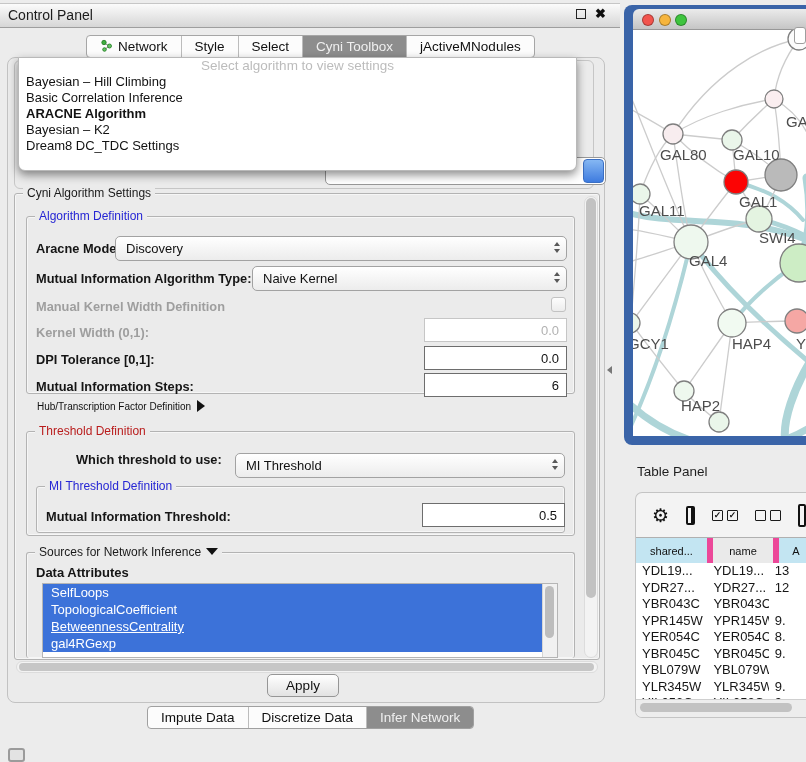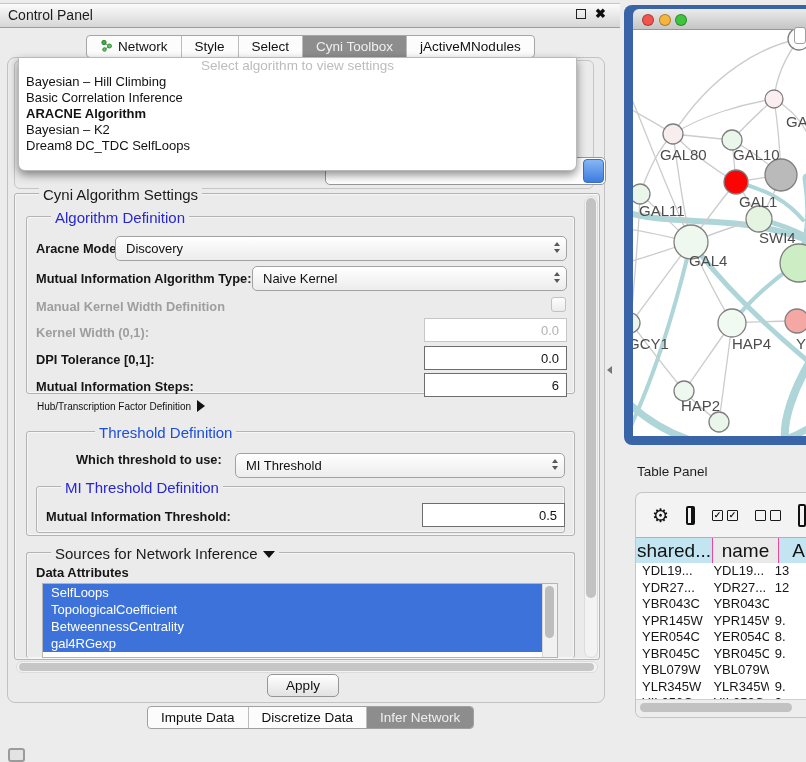--- a/index.html
+++ b/index.html
@@ -27,23 +27,23 @@
 
   
   .hidden-panel{left:14px;top:60px;width:580px;height:129px;border:1px solid #c6c6c6;border-radius:6px;}
   .frag-combo{left:310px;top:96px;width:281px;height:28px;border:1px solid #979797;border-radius:5px;background:#fff;}
   .frag-spin{right:1px;top:1px;width:21px;height:24px;border-radius:4px;
     background:linear-gradient(#85b7f3,#3e7bdf);border:1px solid #3a6fc4;}
 
   
   .group{border:1px solid #b3b3b3;border-radius:3px;
     box-shadow:inset 0 0 0 1px rgba(255,255,255,0.55);}
-  .gtitle{position:absolute;top:-8px;left:24px;background:#ebebeb;padding:0 4px;font-size:15px;color:#1a1a1a;white-space:nowrap;}
+  .gtitle{position:absolute;top:-8px;left:8px;background:#ebebeb;padding:0 4px;font-size:12px;color:#1a1a1a;white-space:nowrap;}
   .gt-blue{color:#2626d4;}
-  .gt-green{color:#1d4ed8;margin-left:44px;}
+  .gt-green{color:#b91c1c;}
 
   .flab{font-weight:bold;font-size:12.8px;color:#151515;white-space:nowrap;}
   .flab.dis{color:#9e9e9e;}
   .plab{font-size:10px;color:#111;white-space:nowrap;}
 
   .combo{height:25px;background:linear-gradient(#ffffff,#ececec);border:1px solid #a2a2a2;
     border-radius:5px;font-size:13px;color:#111;display:flex;align-items:center;padding-left:10px;}
   .spn{position:absolute;right:6px;top:5px;}
   .spn i{display:block;width:0;height:0;border-left:3.5px solid transparent;border-right:3.5px solid transparent;}
   .spn .tu{border-bottom:4.5px solid #585858;margin-bottom:3px;}
@@ -101,22 +101,22 @@
   .tp-box{left:635px;top:492px;width:171px;height:226px;background:#f3f3f3;border:1px solid #c4c4c4;
     border-right:none;border-radius:7px 0 0 7px;overflow:hidden;}
   .tp-toolbar{position:absolute;left:0;top:0;width:100%;height:44px;display:flex;align-items:center;gap:17px;padding-left:16px;box-sizing:border-box;}
   .gear{font-size:19px;color:#111;line-height:19px;}
   .split-ic{width:17px;height:15px;border:2px solid #111;border-radius:2px;position:relative;}
   .split-ic:after{content:"";position:absolute;left:50%;top:0;width:2px;height:100%;background:#111;}
   .cbpair{display:flex;gap:4px;}
   .cbx{width:9px;height:9px;border:1.7px solid #1a1a1a;border-radius:1px;font-size:9px;line-height:8px;font-weight:bold;color:#111;text-align:center;}
   .doc-ic{width:14px;height:19px;border:2px solid #111;border-radius:2px;}
   .tp-header{position:absolute;left:0;top:44px;display:flex;height:26px;border-top:1px solid #b0b0b0;border-bottom:1px solid #9c9c9c;}
-  .hcell{display:flex;align-items:center;justify-content:center;font-size:19px;color:#111;
-    border-right:1px solid #ec4899;box-sizing:border-box;background:#eaeaea;height:100%;}
+  .hcell{display:flex;align-items:center;justify-content:center;font-size:11px;color:#111;
+    border-right:6px solid #ec4899;box-sizing:border-box;background:#eaeaea;height:100%;}
   .hcell.hl{background:#c3e5f2;}
   .tp-rows{position:absolute;left:0;top:70px;width:100%;height:136px;background:#fff;overflow:hidden;}
   .trow{display:flex;height:16.5px;}
   .tcell{font-size:13px;color:#161616;padding-left:6px;box-sizing:border-box;overflow:hidden;white-space:nowrap;}
   .tp-hscroll{position:absolute;left:0;top:206px;width:100%;height:18px;background:#ededed;border-top:1px solid #cfcfcf;}
   .tp-hthumb{position:absolute;left:4px;top:3px;width:152px;height:9px;background:#c2c2c2;border-radius:5px;}
 
   .page-corner-icon{left:8px;top:748px;width:17px;height:14px;border:2px solid #9b9b9b;background:#e3e3e3;border-radius:3px;}
 </style>
 </head>
@@ -232,21 +232,21 @@
   </div>
 
   <div class="abs group" style="left:26px;top:552px;width:549px;height:106px;border-bottom:none;">
     <span class="gtitle"><span>Sources for Network Inference</span><span class="dn-arr"></span></span>
   </div>
   <span class="abs flab" style="left:36px;top:565px;font-size:13px;">Data Attributes</span>
   <div class="abs listbox">
     <div>
         <div class="src-item" style="background: rgb(60, 114, 217);">SelfLoops</div>
         <div class="src-item" style="background: rgb(60, 114, 217);">TopologicalCoefficient</div>
-        <div class="src-item" style="background: rgb(60, 114, 217);">BetweennessCentrality</div>
+        <div class="src-item" style="background: rgb(60, 114, 217); text-decoration: underline;">BetweennessCentrality</div>
         <div class="src-item" style="background: rgb(60, 114, 217);">gal4RGexp</div>
       </div>
     <div class="list-scroll">
         <div class="list-thumb"></div>
       </div>
   </div>
 
   <div class="abs vscroll"></div>
   <div class="abs vthumb"></div>
   <div class="abs hscroll"></div>
@@ -268,21 +268,21 @@
       </div>
     </div>
 
   <div class="abs popup">
     <div class="dd-hint">Select algorithm to view settings</div>
     <div>
         <div class="dd-item">Bayesian – Hill Climbing</div>
         <div class="dd-item">Basic Correlation Inference</div>
         <div class="dd-item bold">ARACNE Algorithm</div>
         <div class="dd-item">Bayesian – K2</div>
-        <div class="dd-item">Dream8 DC_TDC SelfLoops</div>
+        <div class="dd-item">Dream8 DC_TDC Settings</div>
       </div>
   </div>
 
   <div class="abs net-frame"></div>
   <div class="abs mac-titlebar">
     <div class="light" style="left:9px;background:#f2544d;"></div>
     <div class="light" style="left:26px;background:#f6b53d;"></div>
     <div class="light" style="left:42px;background:#3ec43e;"></div>
   </div>
   <div class="abs net-canvas"><svg width="173" height="406" viewBox="0 0 173 406">

